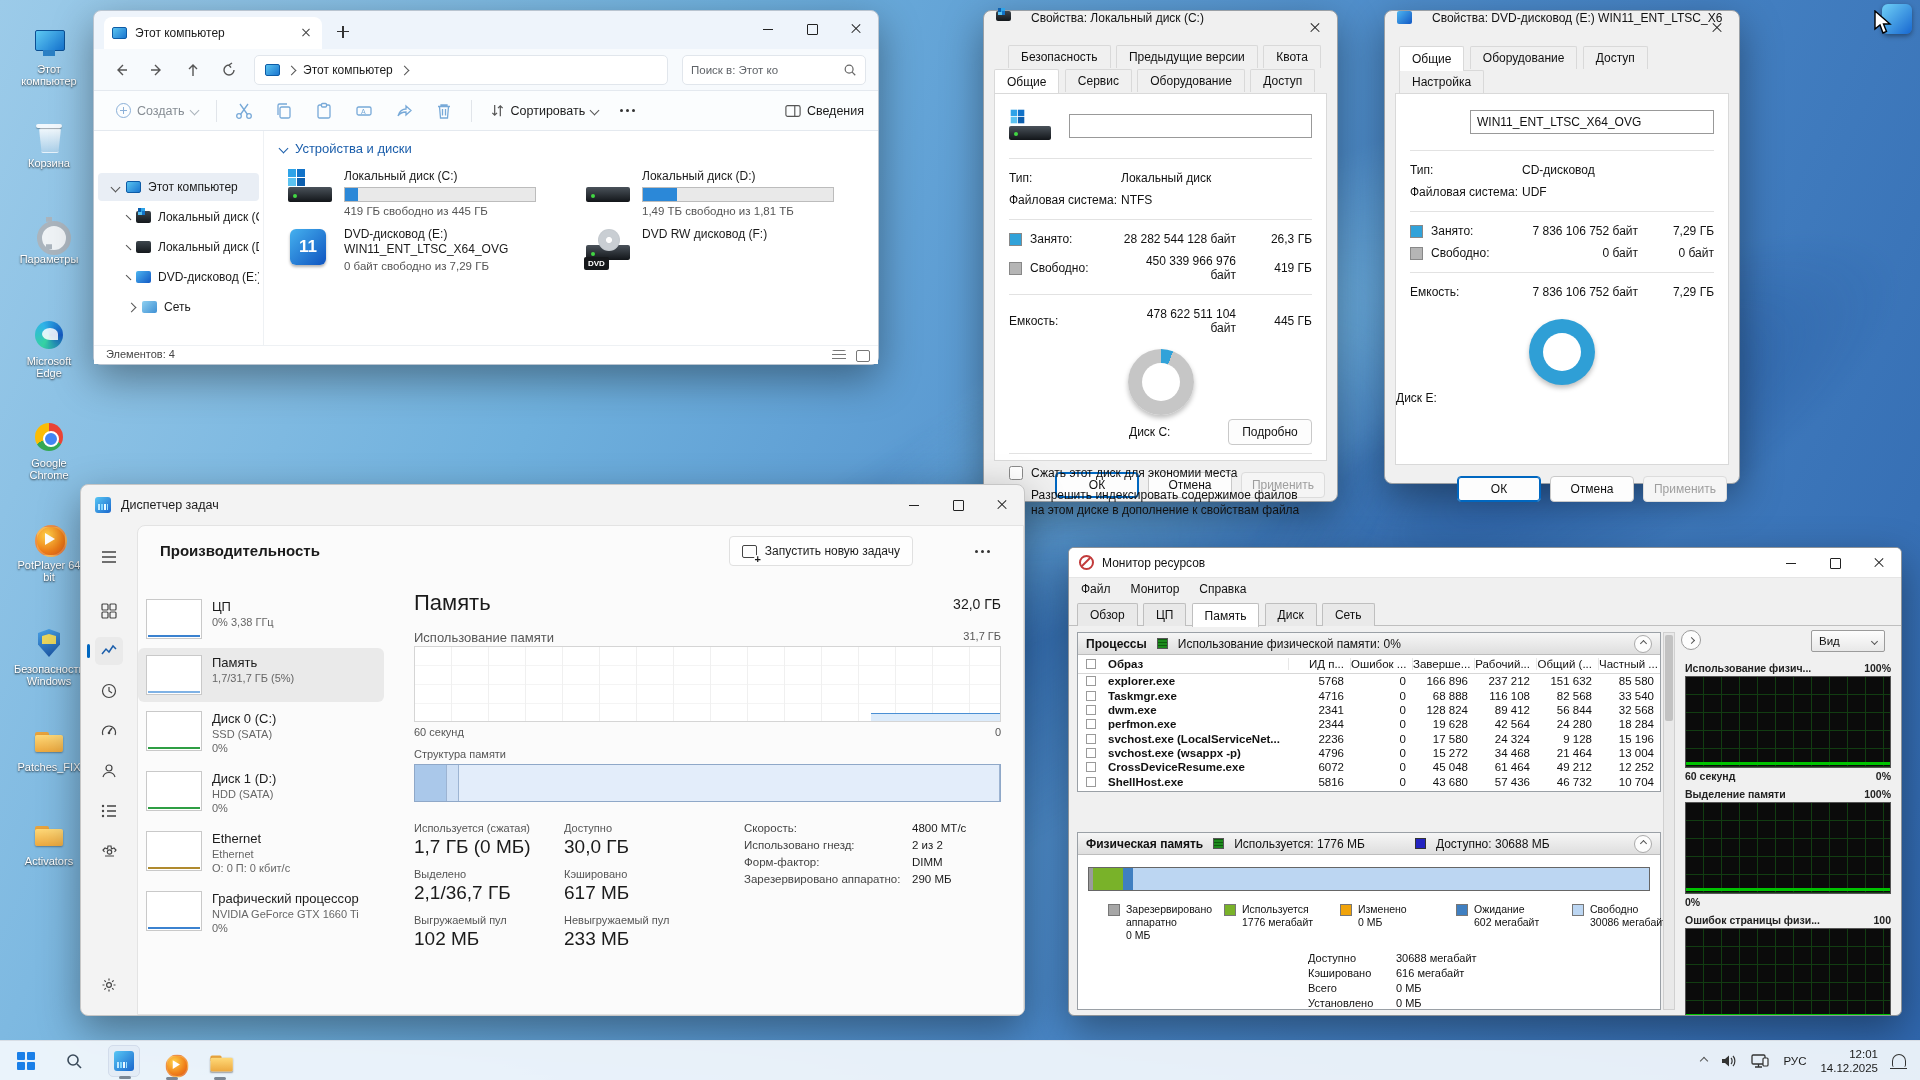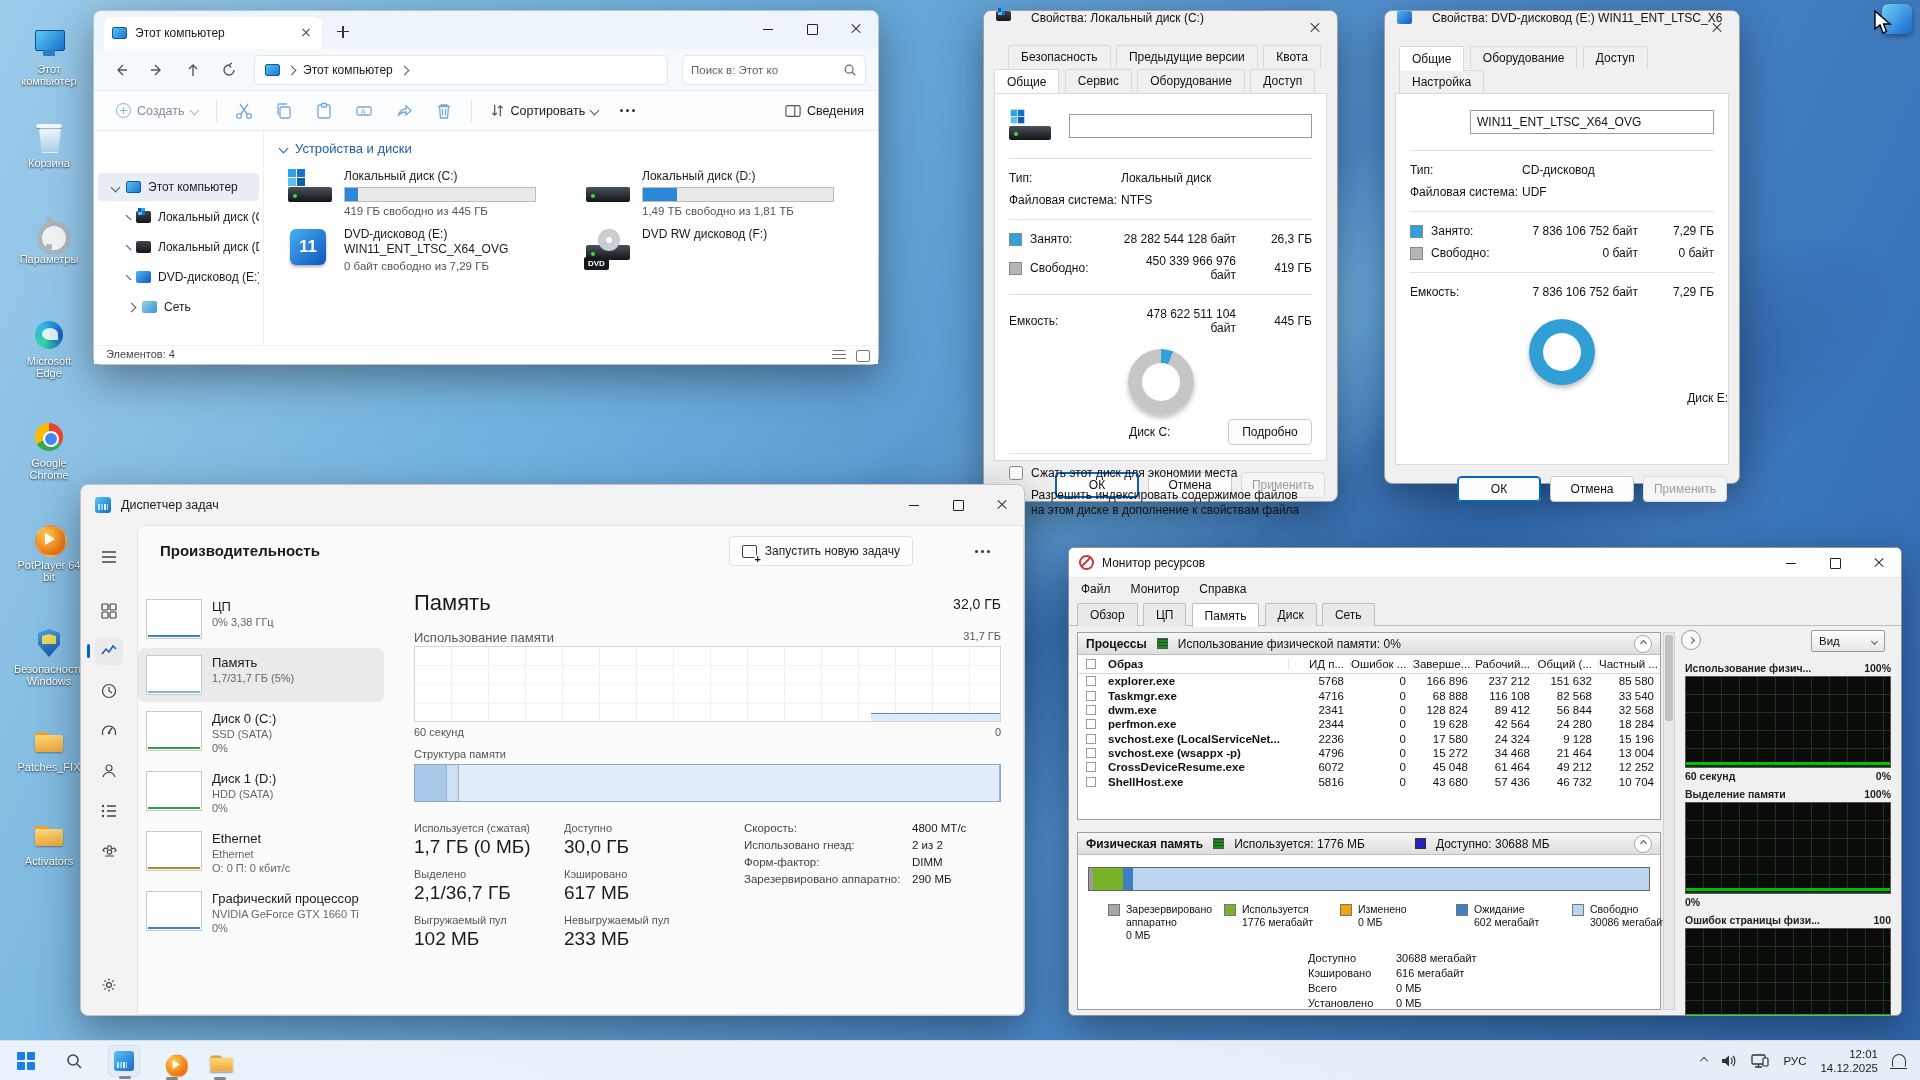--- a/index.html
+++ b/index.html
@@ -652,21 +652,21 @@
         <span class="p-bytes">0 байт</span>
         <span class="p-size">0 байт</span>
       </div>
       <div class="p-sep"></div>
       <div class="p-row">
         <span class="p-lab">Емкость:</span>
         <span class="p-bytes">7 836 106 752 байт</span>
         <span class="p-size">7,29 ГБ</span>
       </div>
       <div class="pie" style="margin:16px auto 6px;background:#2f9fd6;"></div>
-      <div style="text-align:right;">Диск Е:</div>
+      <div style="text-align:left;">Диск Е:</div>
     </div>
     <div style="display:flex;justify-content:flex-end;gap:9px;padding:11px 12px;">
       <span class="btn def">ОК</span>
       <span class="btn">Отмена</span>
       <span class="btn disabled">Применить</span>
     </div>
   </div>
 
   <div class="win tm">
     <div class="tm-title">
@@ -928,21 +928,21 @@
         <span class="rtab">ЦП</span>
       
         <span class="rtab active">Память</span>
       
         <span class="rtab">Диск</span>
       
         <span class="rtab">Сеть</span>
       
     </div>
 
-    <div class="rm-group" style="left:8px;top:84px;width:584px;height:188px;">
+    <div class="rm-group" style="left:8px;top:84px;width:584px;height:160px;">
       <div class="rm-bar">
         <b>Процессы</b>
         <span class="gsq"></span>
         <span>Использование физической памяти: 0%</span>
         <span class="rm-chevbtn">
             <span class="chev up" style="width:5px;height:5px;"></span>
           </span>
       </div>
       <div class="ptable-head">
         <span class="pc-name">

